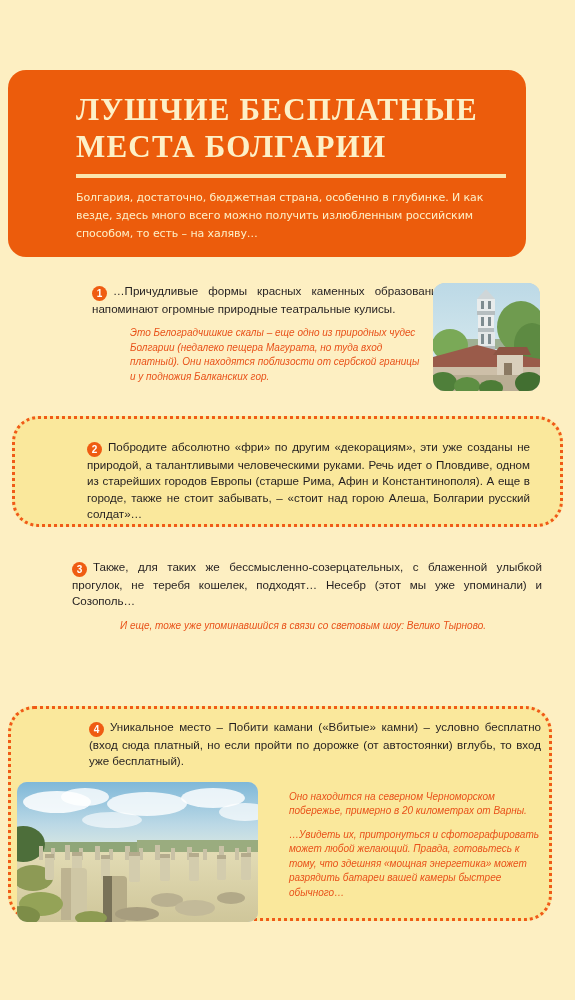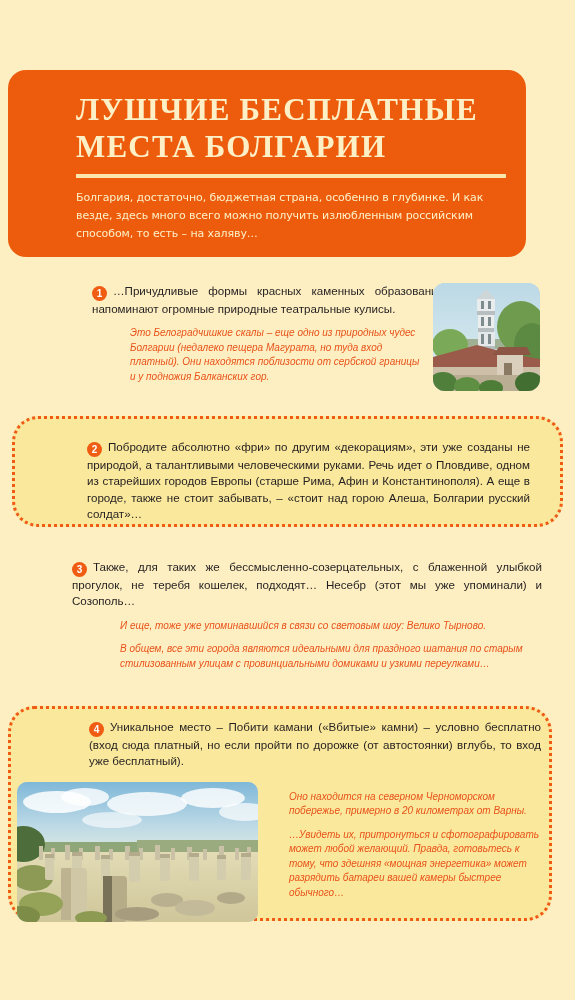--- a/index.html
+++ b/index.html
@@ -251,21 +251,20 @@
   <div class="block dotted" id="block2">
     <div class="block-body">
       <p class="lead"><span class="num-badge">2</span><span>Побродите абсолютно «фри» по другим «декорациям», эти уже созданы не природой, а талантливыми человеческими руками. Речь идет о Пловдиве, одном из старейших городов Европы (старше Рима, Афин и Константинополя). А еще в городе, также не стоит забывать, – «стоит над горою Алеша, Болгарии русский солдат»…</span></p>
     </div>
   </div>
 
   <div class="block" id="block3">
     <div class="block-body">
       <p class="lead"><span class="num-badge">3</span><span>Также, для таких же бессмысленно-созерцательных, с блаженной улыбкой прогулок, не теребя кошелек, подходят… Несебр (этот мы уже упоминали) и Созополь…</span></p>
       <p class="note note-indent">И еще, тоже уже упоминавшийся в связи со световым шоу: Велико Тырново.</p>
-      <p class="note note-indent">В общем, все эти города являются идеальными для праздного шатания по старым стилизованным улицам с провинциальными домиками и узкими переулками…</p>
     </div>
   </div>
 
   <div class="block dotted" id="block4">
     <div class="block-body">
       <div class="b4-top">
         <p class="lead"><span class="num-badge">4</span><span>Уникальное место – Побити камани («Вбитые» камни) – условно бесплатно (вход сюда платный, но если пройти по дорожке (от автостоянки) вглубь, то вход уже бесплатный).</span></p>
       </div>
       <div class="b4-lower">
         <div class="b4-right">

